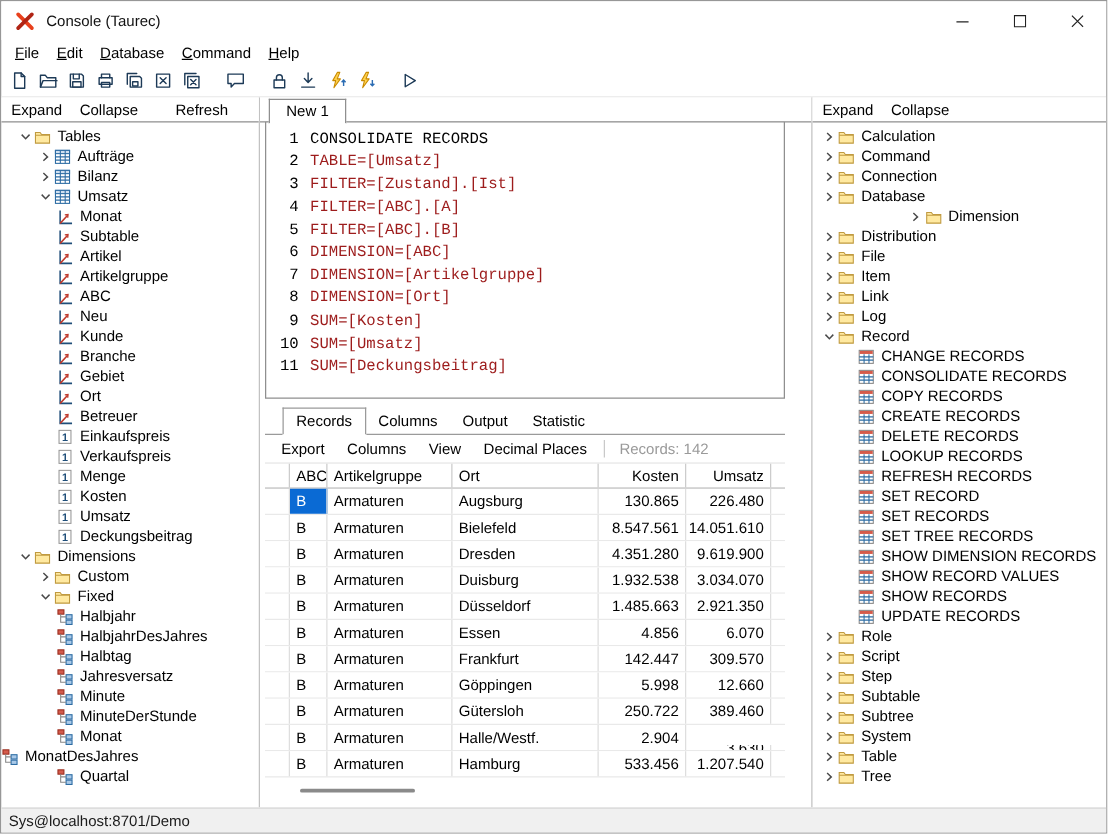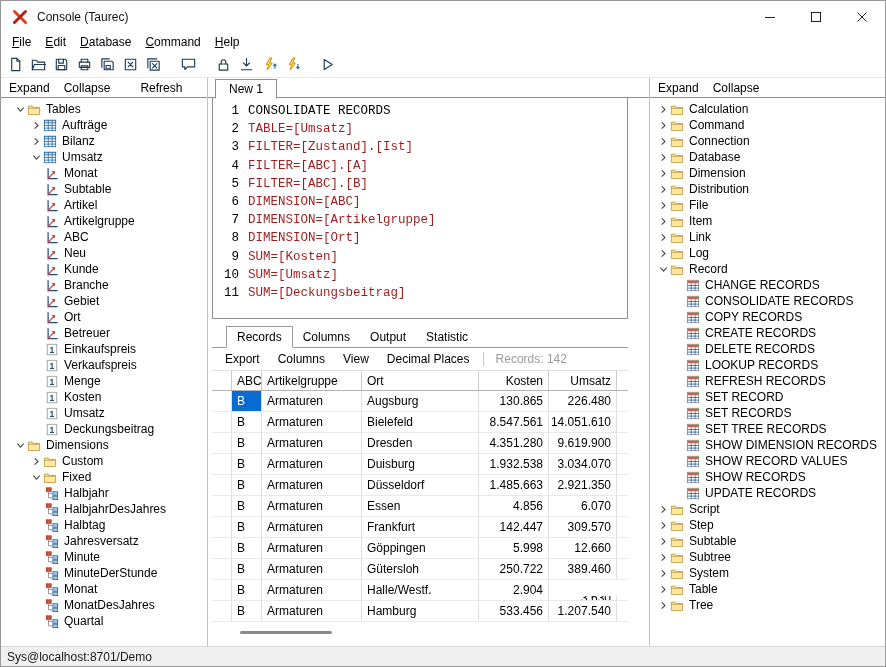--- a/index.html
+++ b/index.html
@@ -575,21 +575,21 @@
             <span class="tree-icon">
               <svg width="14" height="13" viewBox="0 0 16 15">
                 <rect x="1.5" y="1" width="5.5" height="4" fill="#d45b4b" stroke="#9c2f20"></rect>
                 <rect x="9" y="5.5" width="5.5" height="4" fill="#a9c9e8" stroke="#2e6da4"></rect>
                 <rect x="9" y="10.5" width="5.5" height="4" fill="#a9c9e8" stroke="#2e6da4"></rect>
                 <path d="M4 5v7.5h5M4 7.5h5" fill="none" stroke="#888"></path>
               </svg>
             </span>
             <span class="tree-label">Monat</span>
           </div>
-          <div class="tree-row" style="padding-left: 44px;">
+          <div class="tree-row" style="">
             <span class="tree-icon">
               <svg width="14" height="13" viewBox="0 0 16 15">
                 <rect x="1.5" y="1" width="5.5" height="4" fill="#d45b4b" stroke="#9c2f20"></rect>
                 <rect x="9" y="5.5" width="5.5" height="4" fill="#a9c9e8" stroke="#2e6da4"></rect>
                 <rect x="9" y="10.5" width="5.5" height="4" fill="#a9c9e8" stroke="#2e6da4"></rect>
                 <path d="M4 5v7.5h5M4 7.5h5" fill="none" stroke="#888"></path>
               </svg>
             </span>
             <span class="tree-label">MonatDesJahres</span>
           </div>
@@ -970,21 +970,21 @@
               </svg>
             </span>
             <span class="tree-icon">
               <svg width="14" height="13" viewBox="0 0 16 15">
                 <path d="M1.5 3.5h4.3l1.4 1.8h7.3v8H1.5z" fill="#ffe9a0" stroke="#c09a40"></path>
                 <path d="M1.5 6h13" stroke="#c09a40" fill="none"></path>
               </svg>
             </span>
             <span class="tree-label">Database</span>
           </div>
-          <div class="tree-row" style="padding-left: 6px;">
+          <div class="tree-row" style="padding-left: 6px; justify-content: center;">
             <span class="chev">
               <svg width="9" height="9" viewBox="0 0 10 10">
                 <path d="M3 1.5L6.7 5 3 8.5" fill="none" stroke="#4a4a4a" stroke-width="1.3"></path>
               </svg>
             </span>
             <span class="tree-icon">
               <svg width="14" height="13" viewBox="0 0 16 15">
                 <path d="M1.5 3.5h4.3l1.4 1.8h7.3v8H1.5z" fill="#ffe9a0" stroke="#c09a40"></path>
                 <path d="M1.5 6h13" stroke="#c09a40" fill="none"></path>
               </svg>
@@ -1234,20 +1234,34 @@
               <svg width="9" height="9" viewBox="0 0 10 10">
                 <path d="M3 1.5L6.7 5 3 8.5" fill="none" stroke="#4a4a4a" stroke-width="1.3"></path>
               </svg>
             </span>
             <span class="tree-icon">
               <svg width="14" height="13" viewBox="0 0 16 15">
                 <path d="M1.5 3.5h4.3l1.4 1.8h7.3v8H1.5z" fill="#ffe9a0" stroke="#c09a40"></path>
                 <path d="M1.5 6h13" stroke="#c09a40" fill="none"></path>
               </svg>
             </span>
+            <span class="tree-label">Role</span>
+          </div>
+          <div class="tree-row" style="padding-left: 6px;">
+            <span class="chev">
+              <svg width="9" height="9" viewBox="0 0 10 10">
+                <path d="M3 1.5L6.7 5 3 8.5" fill="none" stroke="#4a4a4a" stroke-width="1.3"></path>
+              </svg>
+            </span>
+            <span class="tree-icon">
+              <svg width="14" height="13" viewBox="0 0 16 15">
+                <path d="M1.5 3.5h4.3l1.4 1.8h7.3v8H1.5z" fill="#ffe9a0" stroke="#c09a40"></path>
+                <path d="M1.5 6h13" stroke="#c09a40" fill="none"></path>
+              </svg>
+            </span>
             <span class="tree-label">Script</span>
           </div>
           <div class="tree-row" style="padding-left: 6px;">
             <span class="chev">
               <svg width="9" height="9" viewBox="0 0 10 10">
                 <path d="M3 1.5L6.7 5 3 8.5" fill="none" stroke="#4a4a4a" stroke-width="1.3"></path>
               </svg>
             </span>
             <span class="tree-icon">
               <svg width="14" height="13" viewBox="0 0 16 15">

